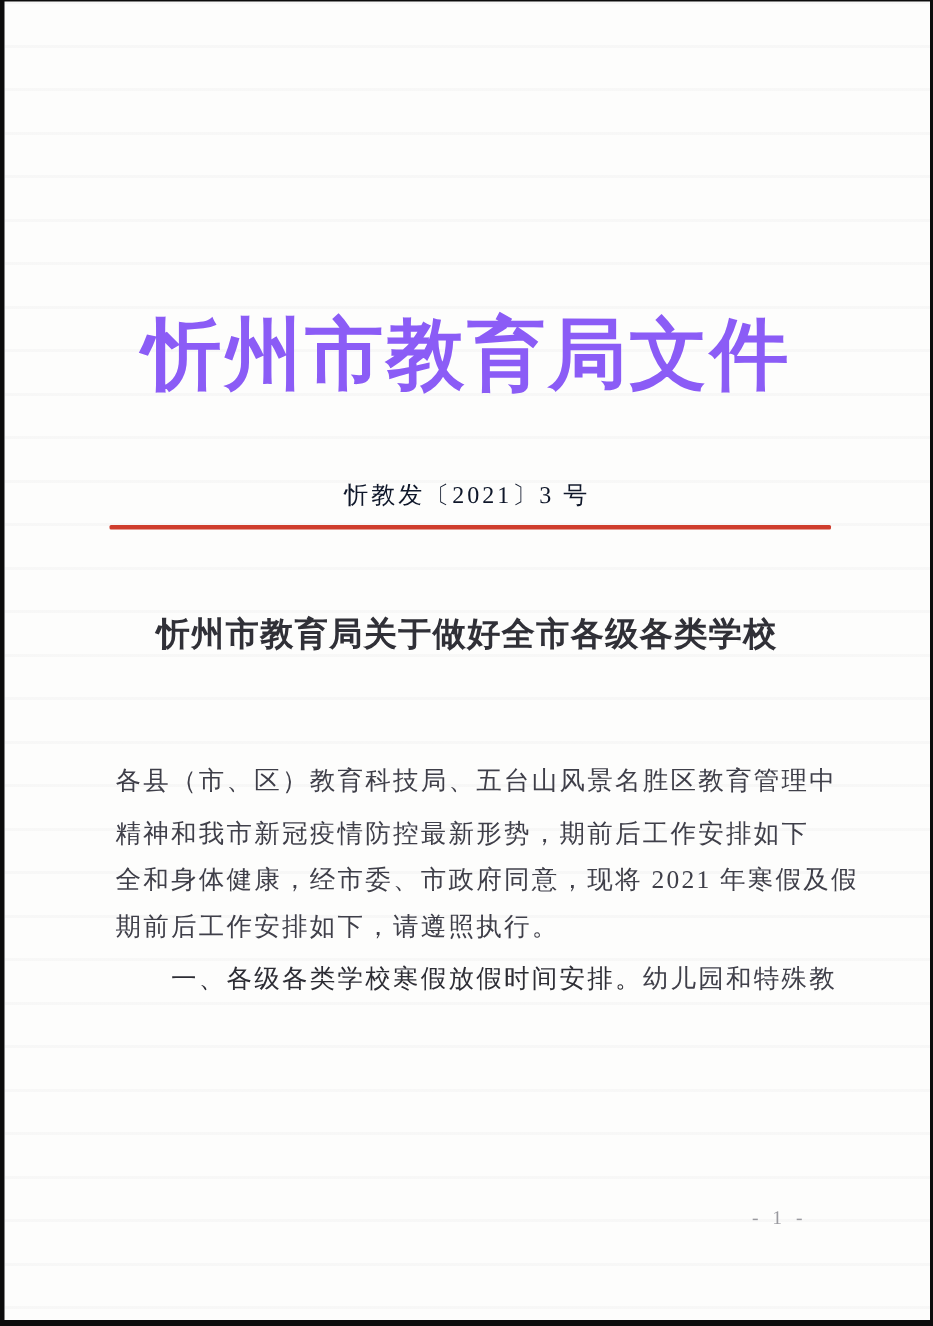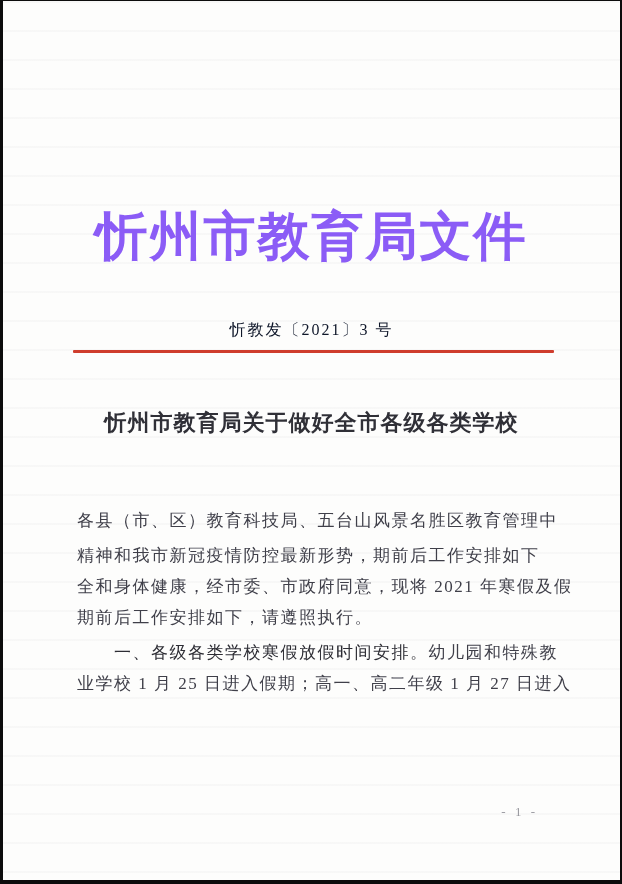--- a/index.html
+++ b/index.html
@@ -135,20 +135,19 @@
     <div class="para">
       <div class="line">精神和我市新冠疫情防控最新形势，期前后工作安排如下</div>
       <div class="line">全和身体健康，经市委、市政府同意，现将 2021 年寒假及假</div>
       <div class="line">期前后工作安排如下，请遵照执行。</div>
     </div>
 
     <div class="para">
       <div class="line indent">
         <span class="item-heading">一、各级各类学校寒假放假时间安排。</span><span>幼儿园和特殊教</span>
       </div>
-      <div class="line">业学校 1 月 25 日进入假期；高一、高二年级 1 月 27 日进入</div>
     </div>
 
   </div>
 
   <div class="page-num">- 1 -</div>
 
 </div>
 
 </body></html>

